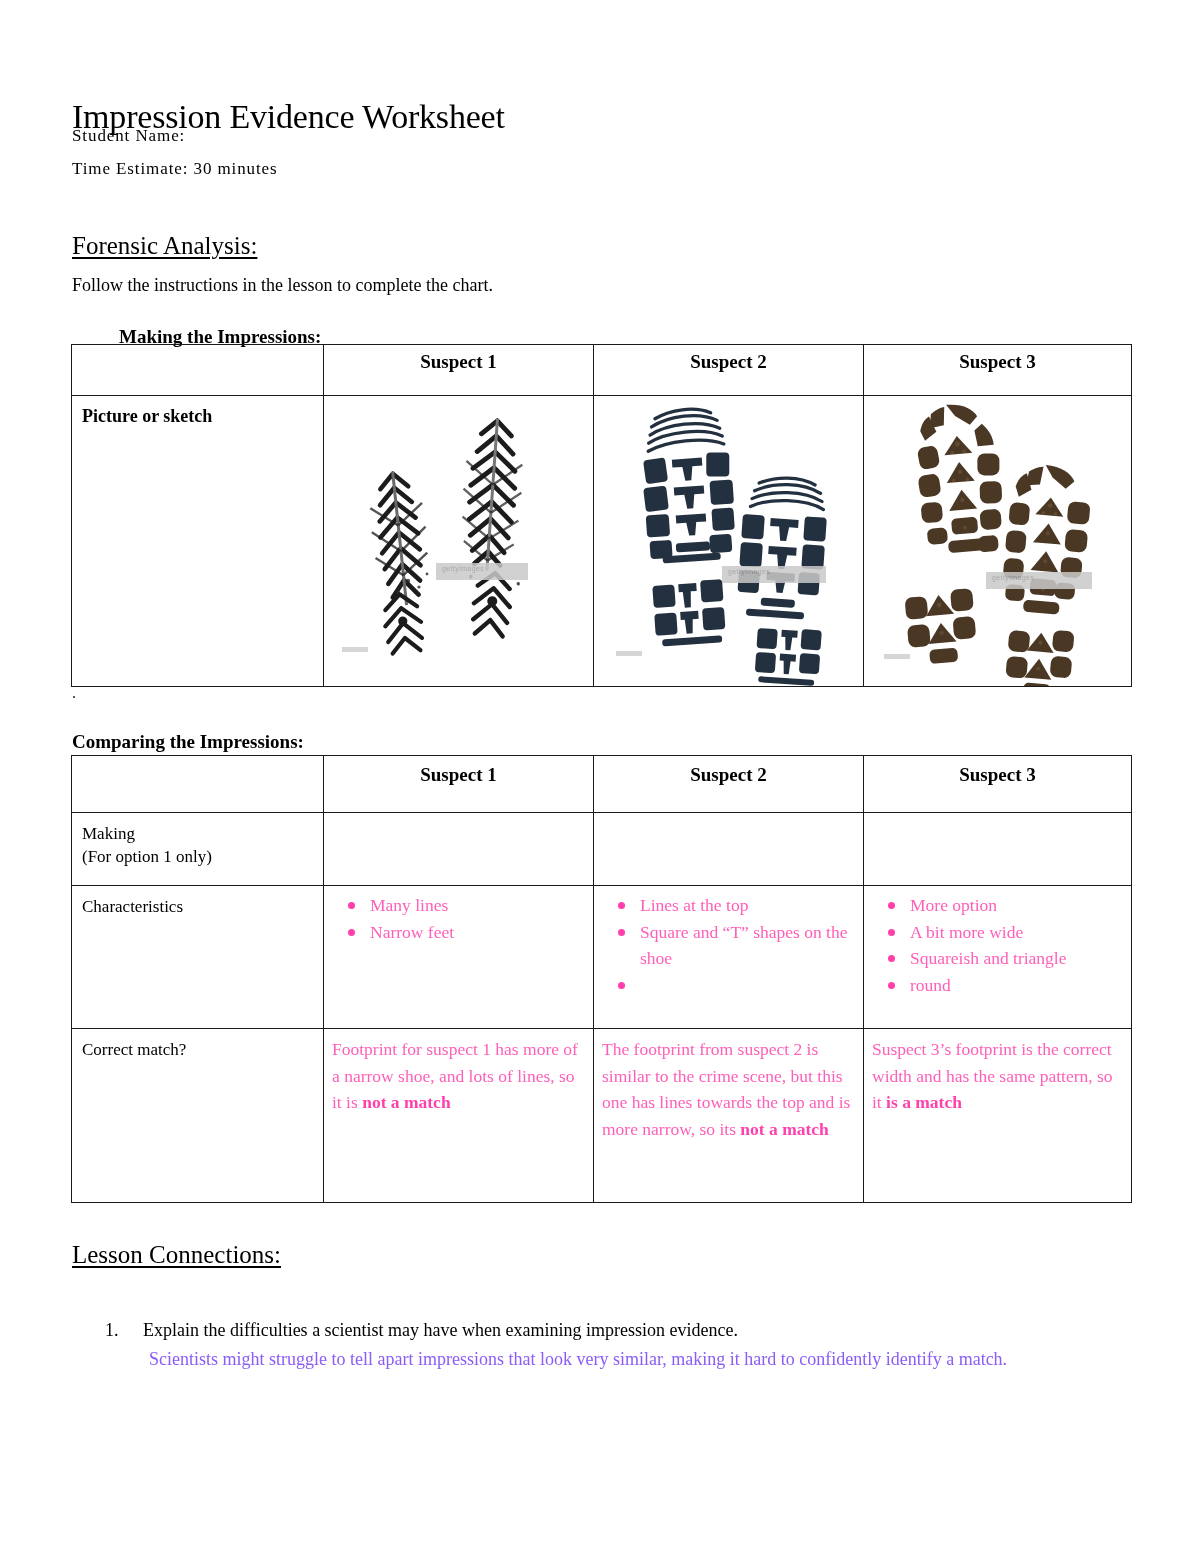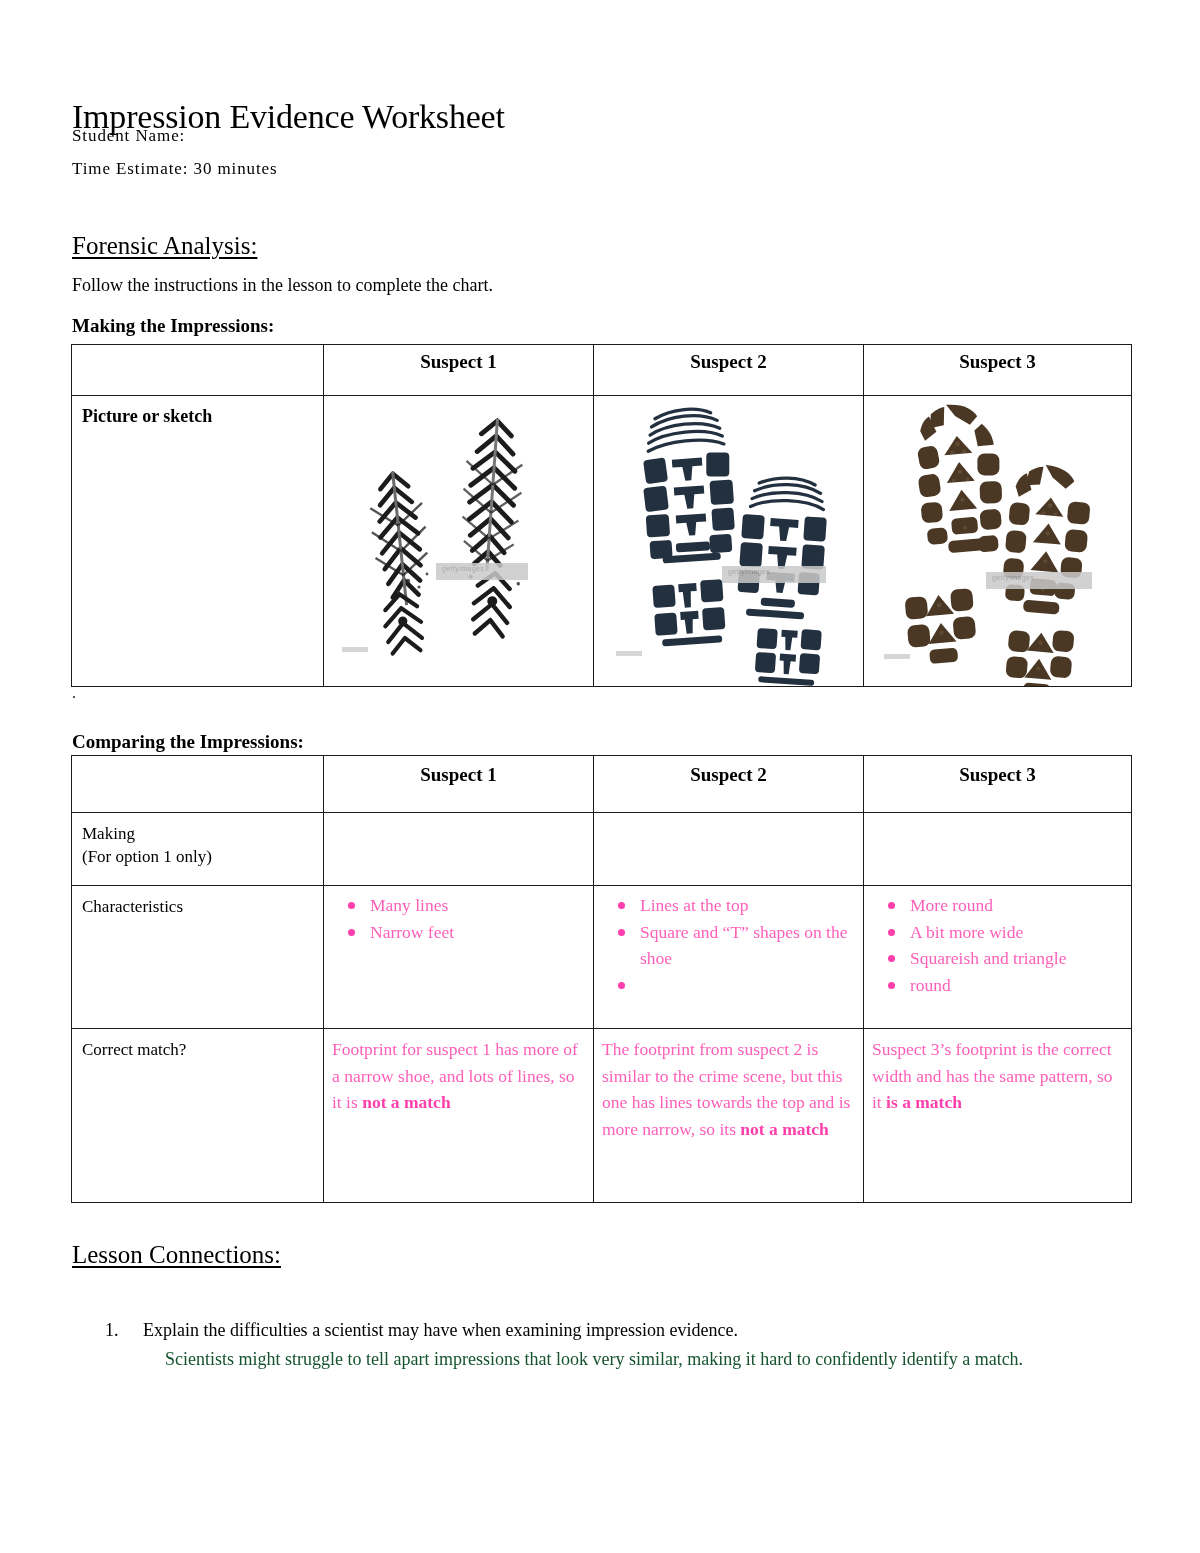--- a/index.html
+++ b/index.html
@@ -69,21 +69,21 @@
   .instr { top: 273px; }
 
   .bold-head {
     position: absolute;
     left: 72px;
     font-size: 19px;
     font-weight: bold;
     line-height: 24px;
     white-space: nowrap;
   }
-  .bh-making   { top: 314px; }
+  .bh-making   { top: 325px; margin-left: 47px; }
   .bh-compare  { top: 730px; }
 
   .stray-dot {
     position: absolute;
     left: 72px;
     top: 688px;
     font-size: 16px;
     line-height: 10px;
     color: #222;
   }
@@ -197,22 +197,22 @@
     top: 0;
     font-size: 18px;
     line-height: 27px;
   }
   .lesson-q {
     margin-left: 38px;
     font-size: 18px;
     line-height: 27px;
   }
   .lesson-a {
-    margin-left: 60px;
-    color: #14532d;
+    margin-left: 44px;
+    color: #8b5cf6;
     font-size: 18px;
     line-height: 30px;
   }
 
   
   .footer {
     position: absolute;
     left: 0;
     top: 1464px;
     width: 1200px;
@@ -594,21 +594,21 @@
         </td>
         <td>
           <ul class="bullets">
             <li>Lines at the top</li>
             <li>Square and “T” shapes on the shoe</li>
             <li></li>
           </ul>
         </td>
         <td>
           <ul class="bullets">
-            <li>More round</li>
+            <li>More option</li>
             <li>A bit more wide</li>
             <li>Squareish and triangle</li>
             <li>round</li>
           </ul>
         </td>
       </tr>
 
       <tr class="r-match">
         <td class="label">Correct match?</td>
         <td>

